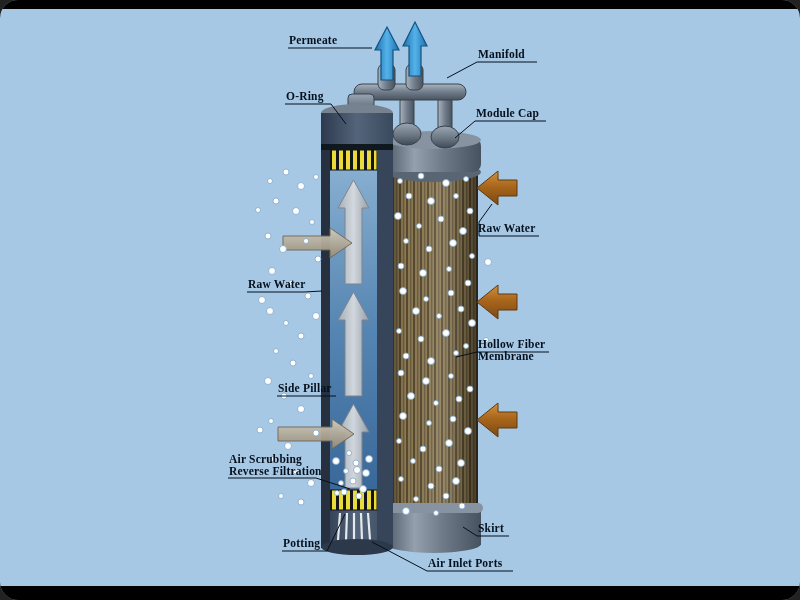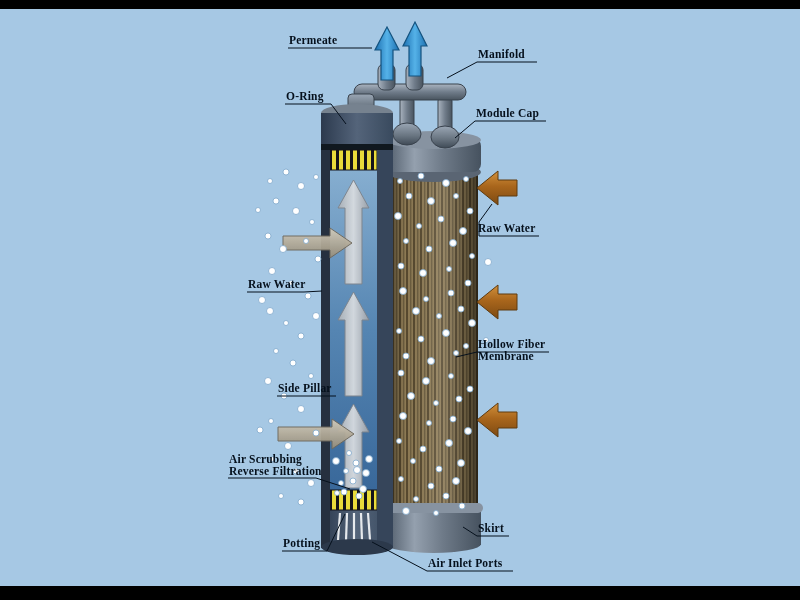--- a/index.html
+++ b/index.html
@@ -1,16 +1,16 @@
 <!DOCTYPE html>
 <html><head>
 <meta charset="utf-8">
 <style>
   html,body{margin:0;padding:0;background:#222;}
-  .stage{position:relative;width:800px;height:600px;background:#000;overflow:hidden;margin:0 auto;}
+  .stage{position:relative;width:800px;height:600px;background:#000;overflow:hidden;margin:0 auto;border-radius:18px;}
   svg{display:block;}
   svg text{font-family:"Liberation Serif",serif;font-size:11.5px;font-weight:bold;fill:#05101c;letter-spacing:.2px;}
   .leader{stroke:#05101c;stroke-width:1;fill:none;}
 </style>
 </head>
 <body>
 
 <div class="stage">
 <svg width="800" height="600" viewBox="0 0 800 600">
   <defs>

